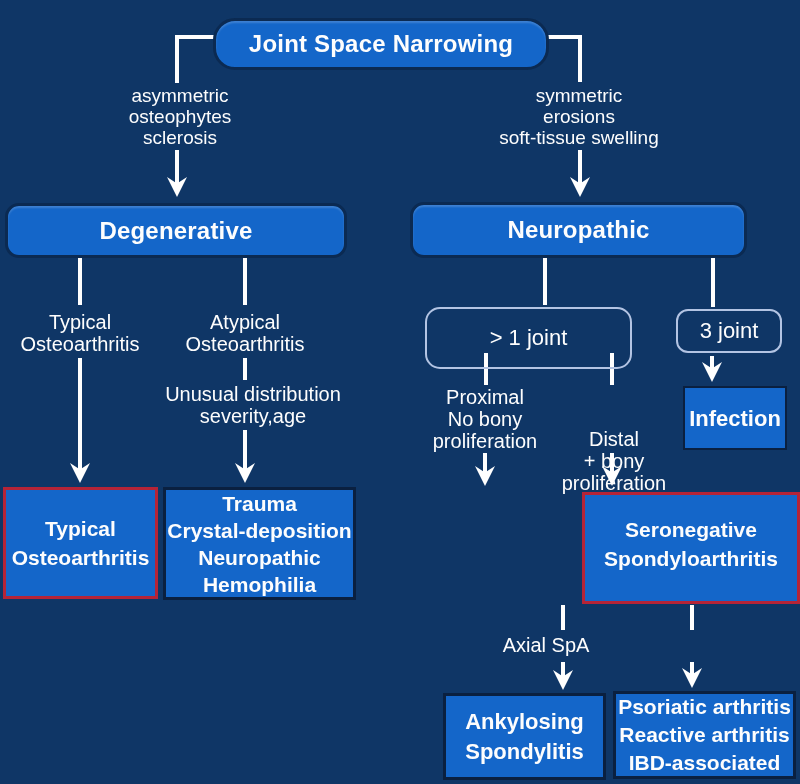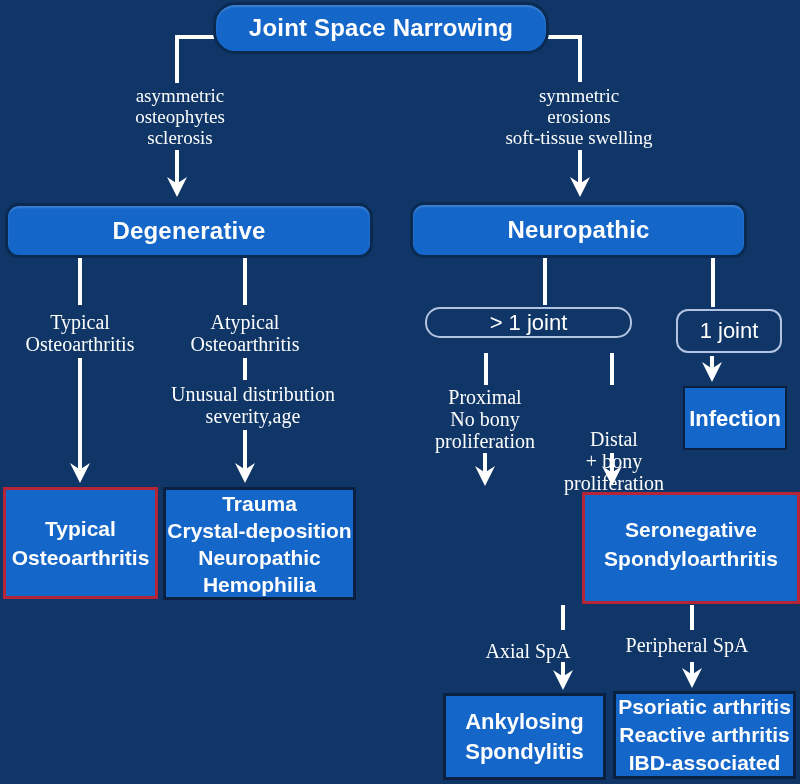--- a/index.html
+++ b/index.html
@@ -12,21 +12,21 @@
   .stage svg.wires{position:absolute;left:0;top:0;z-index:1;}
   .node{position:absolute;z-index:2;display:flex;align-items:center;justify-content:center;
         text-align:center;box-sizing:border-box;white-space:pre-line;color:#fdfdfd;}
   .box-filled{background:#1466c9;border:3px solid #0b2a52;border-radius:12px;
               font-weight:bold;font-size:24px;letter-spacing:.2px;
               box-shadow:inset 0 2px 2px rgba(255,255,255,.18);}
   .box-outline{background:transparent;border:2px solid #b3c4e3;border-radius:15px;
                font-weight:normal;font-size:22px;}
   .box-red{background:#1466c9;border:3px solid #b52437;font-weight:bold;font-size:21px;line-height:29px;}
   .box-dark{background:#1466c9;border:3px solid #0a2040;font-weight:bold;font-size:21px;line-height:27px;}
-  .lbl{font-size:19px;line-height:21px;font-weight:normal;font-family:Liberation Serif, serif;}
+  .lbl{font-size:19px;line-height:21px;font-weight:normal;}
   .lbl-lg{font-size:20px;line-height:22px;}
 </style>
 </head>
 <body>
 
 <div class="stage">
 
   <svg class="wires" width="800" height="784" viewBox="0 0 800 784">
     <defs>
       <marker id="ah" viewBox="0 0 10 10" refX="7.5" refY="5" markerWidth="5" markerHeight="5" orient="auto">
@@ -55,63 +55,62 @@
       <line x1="612" y1="453" x2="612" y2="481" marker-end="url(#ah)"></line>
       <line x1="712" y1="356" x2="712" y2="377" marker-end="url(#ah)"></line>
 
       <line x1="563" y1="605" x2="563" y2="630"></line>
       <line x1="692" y1="605" x2="692" y2="630"></line>
       <line x1="563" y1="662" x2="563" y2="685" marker-end="url(#ah)"></line>
       <line x1="692" y1="662" x2="692" y2="683" marker-end="url(#ah)"></line>
     </g>
   </svg>
 
-  <div class="node box-filled" style="left:213px;top:2px;width:336px;height:52px;border-radius:22px;">Joint Space Narrowing</div>
+  <div class="node box-filled" style="left:213px;top:18px;width:336px;height:52px;border-radius:22px;">Joint Space Narrowing</div>
 
   <div class="node lbl" style="left:80px;top:85px;width:200px;height:63px;">asymmetric
 osteophytes
 sclerosis</div>
   <div class="node lbl" style="left:468px;top:85px;width:222px;height:63px;">symmetric
 erosions
 soft-tissue swelling</div>
 
-  <div class="node box-filled" style="left:5px;top:203px;width:368px;height:55px;border-radius:14px;">Degenerative</div>
+  <div class="node box-filled" style="left:5px;top:203px;width:342px;height:55px;border-radius:14px;">Degenerative</div>
   <div class="node box-filled" style="left:410px;top:202px;width:337px;height:56px;border-radius:14px;">Neuropathic</div>
 
   <div class="node lbl lbl-lg" style="left:0px;top:310px;width:160px;height:46px;">Typical
 Osteoarthritis</div>
   <div class="node lbl lbl-lg" style="left:165px;top:310px;width:160px;height:46px;">Atypical
 Osteoarthritis</div>
   <div class="node lbl lbl-lg" style="left:153px;top:382px;width:200px;height:46px;text-align:center;">Unusual distribution
 severity,age</div>
 
   <div class="node box-red" style="left:3px;top:487px;width:155px;height:112px;">Typical
 Osteoarthritis</div>
   <div class="node box-dark" style="left:163px;top:487px;width:193px;height:113px;">Trauma
 Crystal-deposition
 Neuropathic
 Hemophilia</div>
 
-  <div class="node box-outline" style="left:425px;top:307px;width:207px;height:31px;">&gt; 1 joint</div>
-  <div class="node box-outline" style="left:676px;top:309px;width:106px;height:44px;border-radius:12px;">1 joint</div>
+  <div class="node box-outline" style="left:425px;top:307px;width:207px;height:62px;">&gt; 1 joint</div>
+  <div class="node box-outline" style="left:676px;top:309px;width:106px;height:44px;border-radius:12px;">3 joint</div>
 
   <div class="node lbl lbl-lg" style="left:400px;top:386px;width:170px;height:66px;">Proximal
 No bony
 proliferation</div>
   <div class="node lbl lbl-lg" style="left:533px;top:386px;width:162px;height:66px;margin-top:42px;">Distal
 + bony
 proliferation</div>
 
   <div class="node box-dark" style="left:683px;top:386px;width:104px;height:64px;font-size:22px;border-width:2px;">Infection</div>
 
   <div class="node box-red" style="left:550px;top:492px;width:218px;height:112px;align-items:flex-start;padding-top:20px;margin-left:32px;">Seronegative
 Spondyloarthritis</div>
 
-  <div class="node lbl lbl-lg" style="left:468px;top:632px;width:120px;height:26px;margin-top:6px;">Axial SpA</div>
-  <div class="node lbl lbl-lg" style="left:607px;top:632px;width:160px;height:26px;">Peripheral SpA</div>
+  <div class="node lbl lbl-lg" style="left:486px;top:632px;width:120px;height:26px;">Axial SpA</div>
 
   <div class="node box-dark" style="left:613px;top:691px;width:183px;height:88px;line-height:28px;">Psoriatic arthritis
 Reactive arthritis
 IBD-associated</div>
   <div class="node box-dark" style="left:443px;top:693px;width:163px;height:87px;font-size:22px;line-height:30px;">Ankylosing
 Spondylitis</div>
 
 </div>
 
 </body></html>

